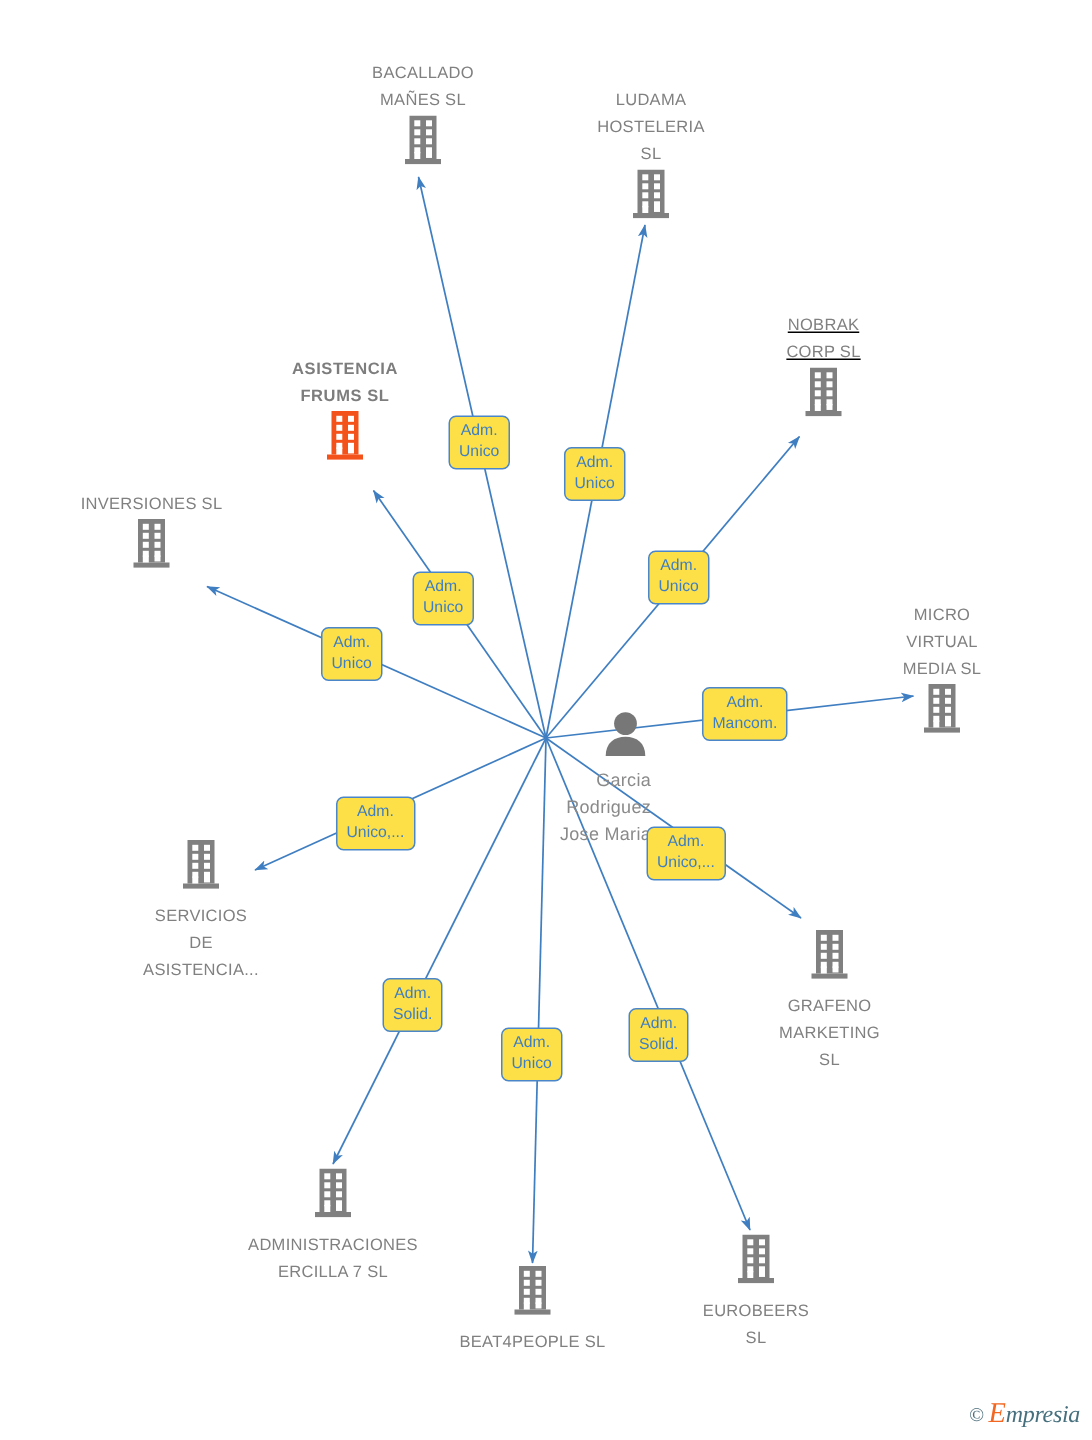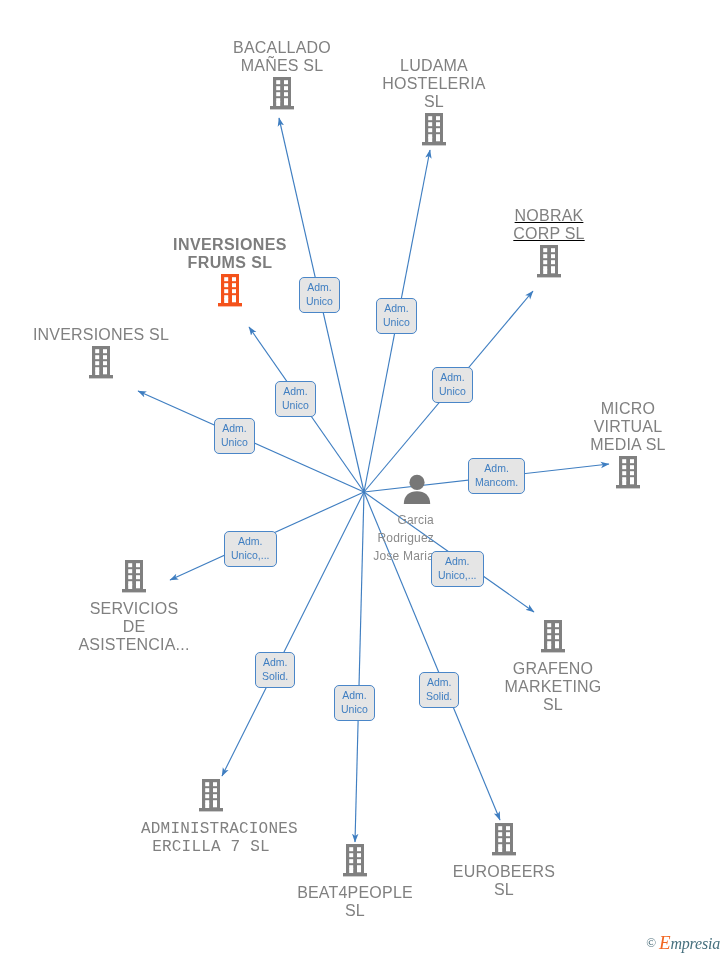--- a/index.html
+++ b/index.html
@@ -27,21 +27,21 @@
 
   
   .node {
     position: absolute;
     width: 140px;
     margin-left: -70px;
     text-align: center;
     z-index: 3;
   }
   .node-label {
-    font-size: 16px;
+    font-size: 11px;
     line-height: 14.5px;
     color: #808080;
     letter-spacing: .2px;
     white-space: pre-line;
   }
   .node-label.person {
     color: #8a8a8a;
     font-size: 12px;
     line-height: 15px;
   }
@@ -54,21 +54,21 @@
     display: block;
     margin: 0 auto;
   }
   .node.label-below .node-icon { margin-bottom: 2px; }
   .node.label-above .node-icon { margin-top: 2px; }
 
   
   .edge-label {
     position: absolute;
     z-index: 4;
-    background: #e5e5e5;
+    background: #fde047;
     border: 1px solid #4a86c8;
     border-radius: 5px;
     color: #3f7ec1;
     font-size: 10.5px;
     line-height: 13.5px;
     text-align: center;
     padding: 3px 6px 4px 6px;
     white-space: pre-line;
     box-sizing: border-box;
   }
@@ -226,21 +226,21 @@
           <rect x="8.2" y="9.2" width="4.0" height="4.0" fill="#ffffff"></rect>
           <rect x="8.2" y="15.2" width="4.0" height="4.0" fill="#ffffff"></rect>
           <rect x="8.2" y="21.2" width="4.0" height="4.0" fill="#ffffff"></rect>
           <rect x="16" y="3.2" width="4.0" height="4.0" fill="#ffffff"></rect>
           <rect x="16" y="9.2" width="4.0" height="4.0" fill="#ffffff"></rect>
           <rect x="16" y="15.2" width="4.0" height="4.0" fill="#ffffff"></rect>
           <rect x="16" y="21.2" width="4.0" height="4.0" fill="#ffffff"></rect>
           <rect x="8.2" y="24.3" width="4.0" height="4.7" fill="#ffffff"></rect>
           <rect x="16.0" y="24.3" width="4.0" height="4.0" fill="#ffffff"></rect>
         </svg></span><span class="node-label">BEAT4PEOPLE SL</span></div>
-    <div class="node label-below" style="left: 211px; top: 779px; font-family: Liberation Mono, monospace;"><span class="node-icon"><svg width="28" height="34" viewBox="0 0 28 34">
+    <div class="node label-below" style="left: 222px; top: 779px;"><span class="node-icon"><svg width="28" height="34" viewBox="0 0 28 34">
           <path d="M5,0 H23 V29 H5 Z" fill="#808080"></path>
           <rect x="2" y="29" width="24" height="3.4" fill="#808080"></rect>
           <rect x="8.2" y="3.2" width="4.0" height="4.0" fill="#ffffff"></rect>
           <rect x="8.2" y="9.2" width="4.0" height="4.0" fill="#ffffff"></rect>
           <rect x="8.2" y="15.2" width="4.0" height="4.0" fill="#ffffff"></rect>
           <rect x="8.2" y="21.2" width="4.0" height="4.0" fill="#ffffff"></rect>
           <rect x="16" y="3.2" width="4.0" height="4.0" fill="#ffffff"></rect>
           <rect x="16" y="9.2" width="4.0" height="4.0" fill="#ffffff"></rect>
           <rect x="16" y="15.2" width="4.0" height="4.0" fill="#ffffff"></rect>
           <rect x="16" y="21.2" width="4.0" height="4.0" fill="#ffffff"></rect>
@@ -271,21 +271,21 @@
           <rect x="8.2" y="9.2" width="4.0" height="4.0" fill="#ffffff"></rect>
           <rect x="8.2" y="15.2" width="4.0" height="4.0" fill="#ffffff"></rect>
           <rect x="8.2" y="21.2" width="4.0" height="4.0" fill="#ffffff"></rect>
           <rect x="16" y="3.2" width="4.0" height="4.0" fill="#ffffff"></rect>
           <rect x="16" y="9.2" width="4.0" height="4.0" fill="#ffffff"></rect>
           <rect x="16" y="15.2" width="4.0" height="4.0" fill="#ffffff"></rect>
           <rect x="16" y="21.2" width="4.0" height="4.0" fill="#ffffff"></rect>
           <rect x="8.2" y="24.3" width="4.0" height="4.7" fill="#ffffff"></rect>
           <rect x="16.0" y="24.3" width="4.0" height="4.0" fill="#ffffff"></rect>
         </svg></span></div>
-    <div class="node label-above" style="left: 230px; top: 236px;"><span class="node-label highlight">INVERSIONES
+    <div class="node label-above" style="left: 230px; top: 236px;"><span class="node-label highlight">ASISTENCIA
 FRUMS  SL</span><span class="node-icon"><svg width="28" height="34" viewBox="0 0 28 34">
           <path d="M5,0 H23 V29 H5 Z" fill="#f4521b"></path>
           <rect x="2" y="29" width="24" height="3.4" fill="#f4521b"></rect>
           <rect x="8.2" y="3.2" width="4.0" height="4.0" fill="#ffffff"></rect>
           <rect x="8.2" y="9.2" width="4.0" height="4.0" fill="#ffffff"></rect>
           <rect x="8.2" y="15.2" width="4.0" height="4.0" fill="#ffffff"></rect>
           <rect x="8.2" y="21.2" width="4.0" height="4.0" fill="#ffffff"></rect>
           <rect x="16" y="3.2" width="4.0" height="4.0" fill="#ffffff"></rect>
           <rect x="16" y="9.2" width="4.0" height="4.0" fill="#ffffff"></rect>
           <rect x="16" y="15.2" width="4.0" height="4.0" fill="#ffffff"></rect>

